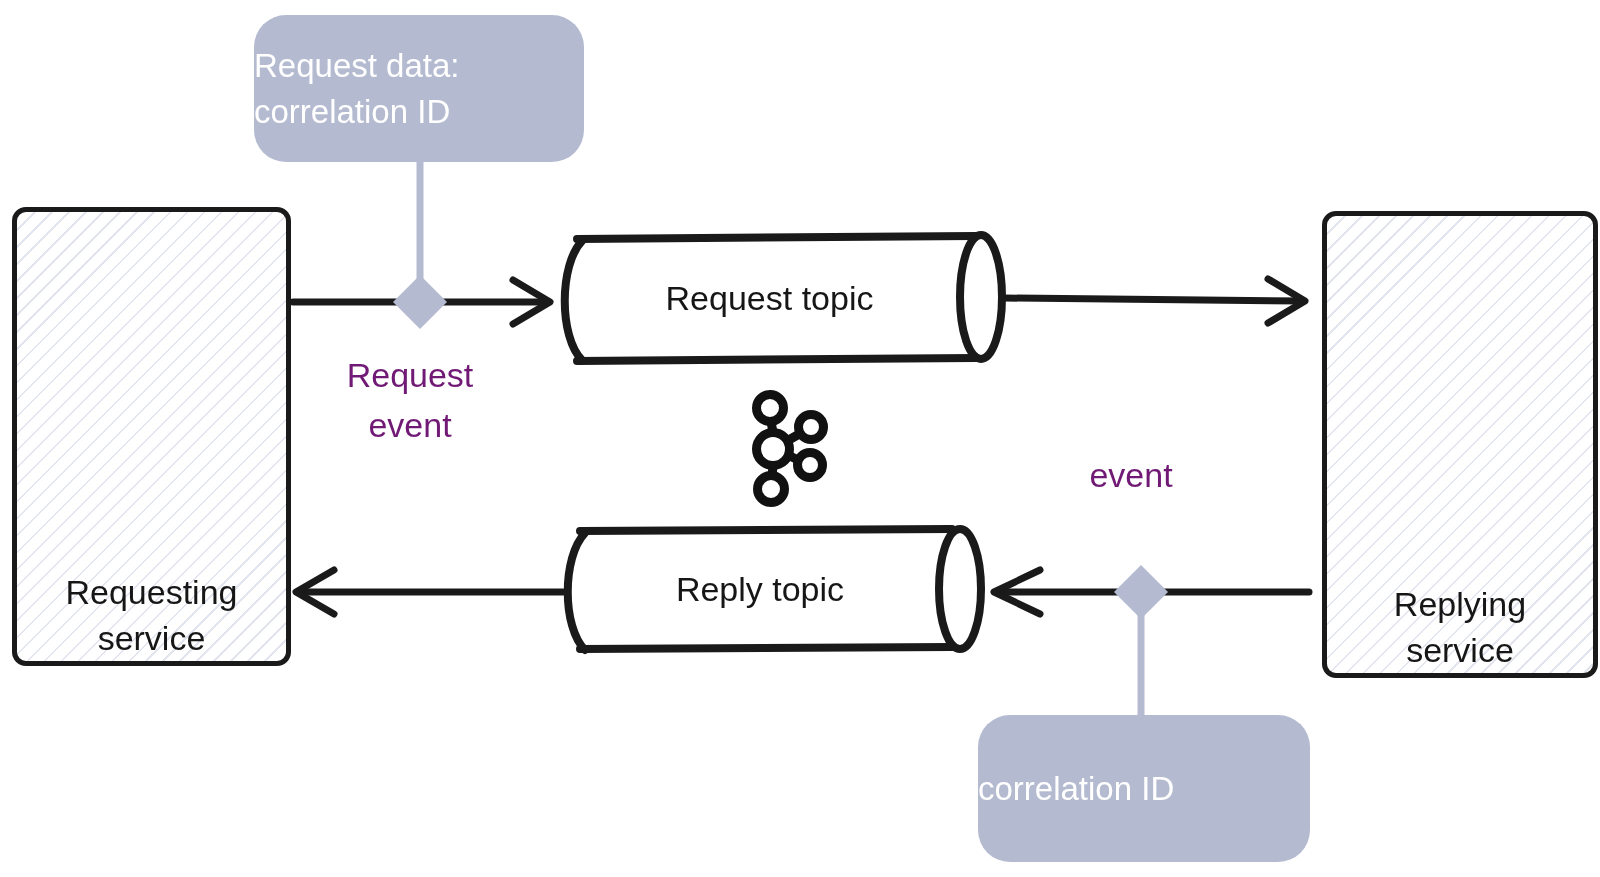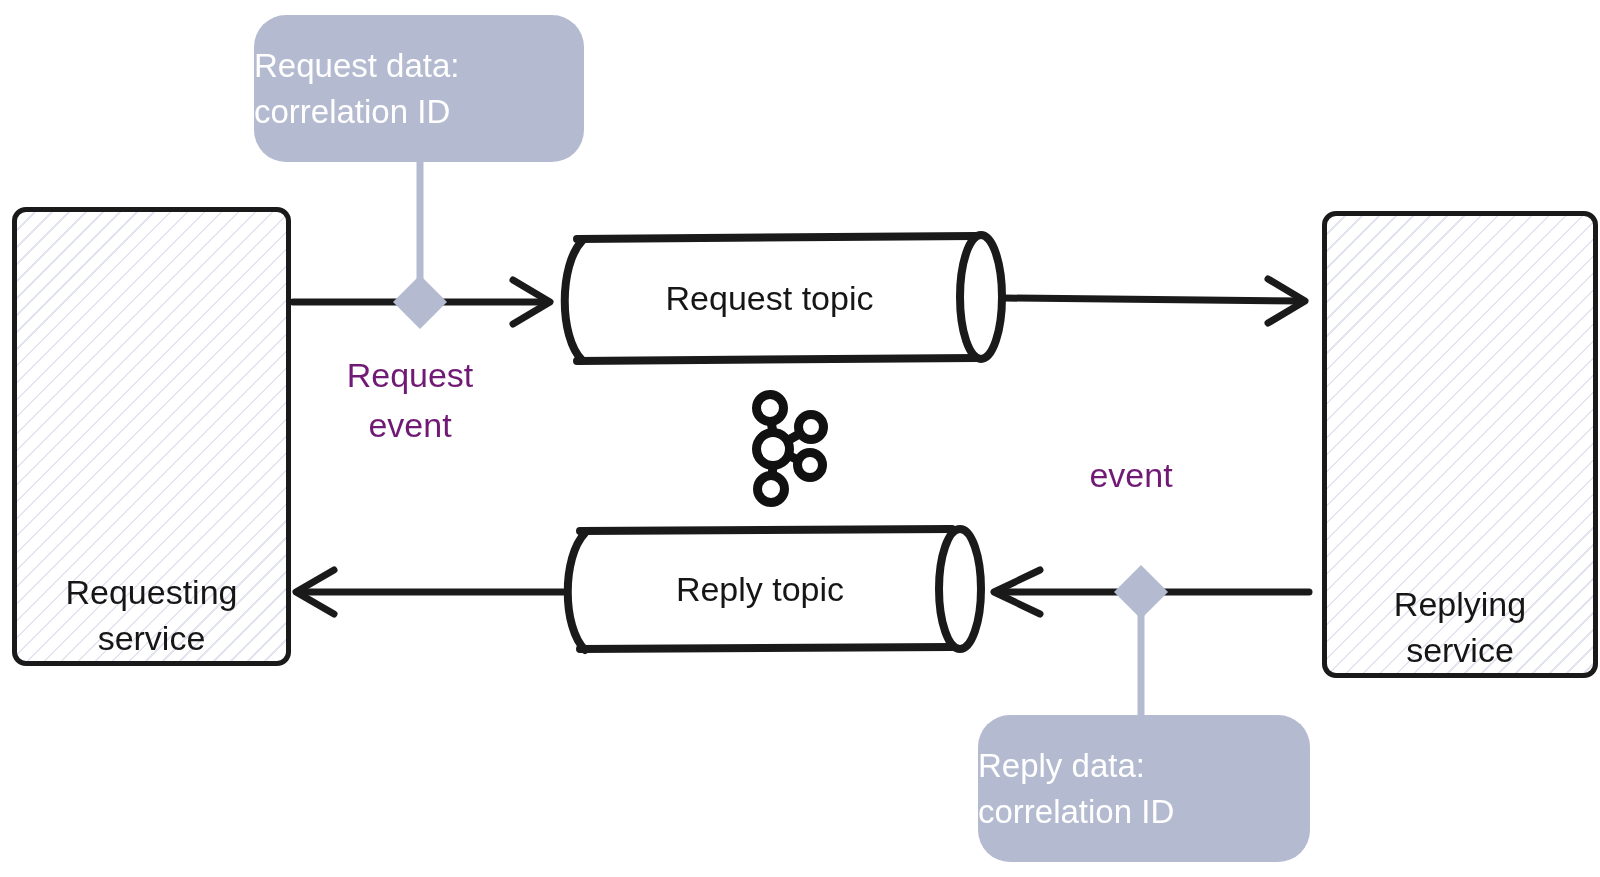--- a/index.html
+++ b/index.html
@@ -44,21 +44,20 @@
 <body>
 
 <div id="canvas">
 
   <div class="abs annotation-box" style="left:254px;top:15px;width:330px;height:147px;">
     <span>Request data:</span>
     <span>correlation ID</span>
   </div>
 
   <div class="abs annotation-box" style="left:978px;top:715px;width:332px;height:147px;">
-    <span>Reply data:</span>
     <span>correlation ID</span>
   </div>
 
   <div class="abs service-box" style="left:12px;top:207px;width:279px;height:459px;">
     <div>
       <span style="display:block">Requesting</span>
       <span style="display:block">service</span>
     </div>
   </div>
 

